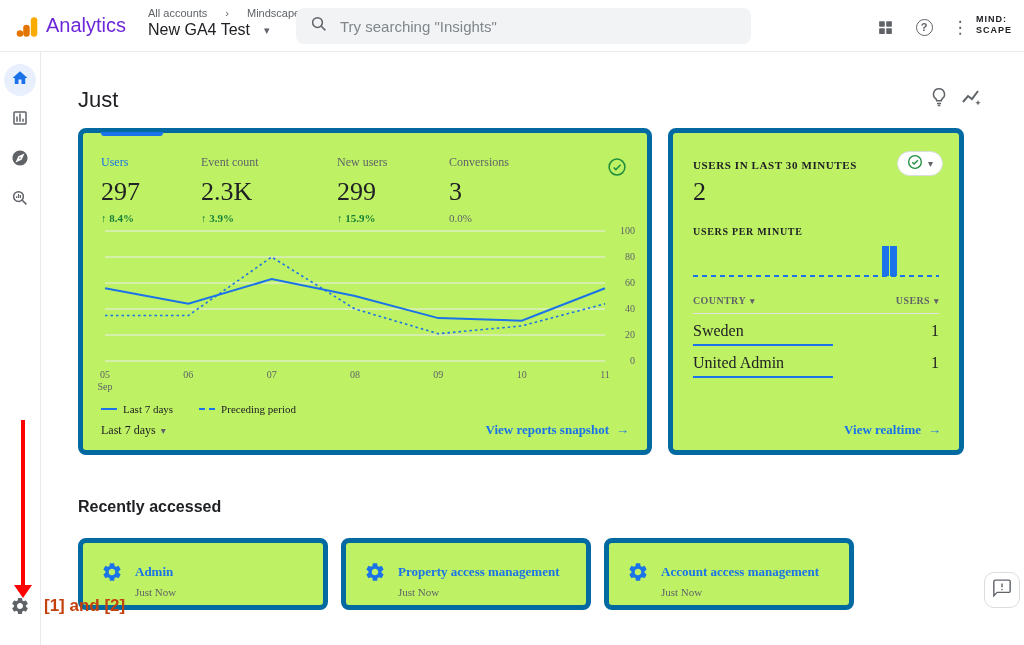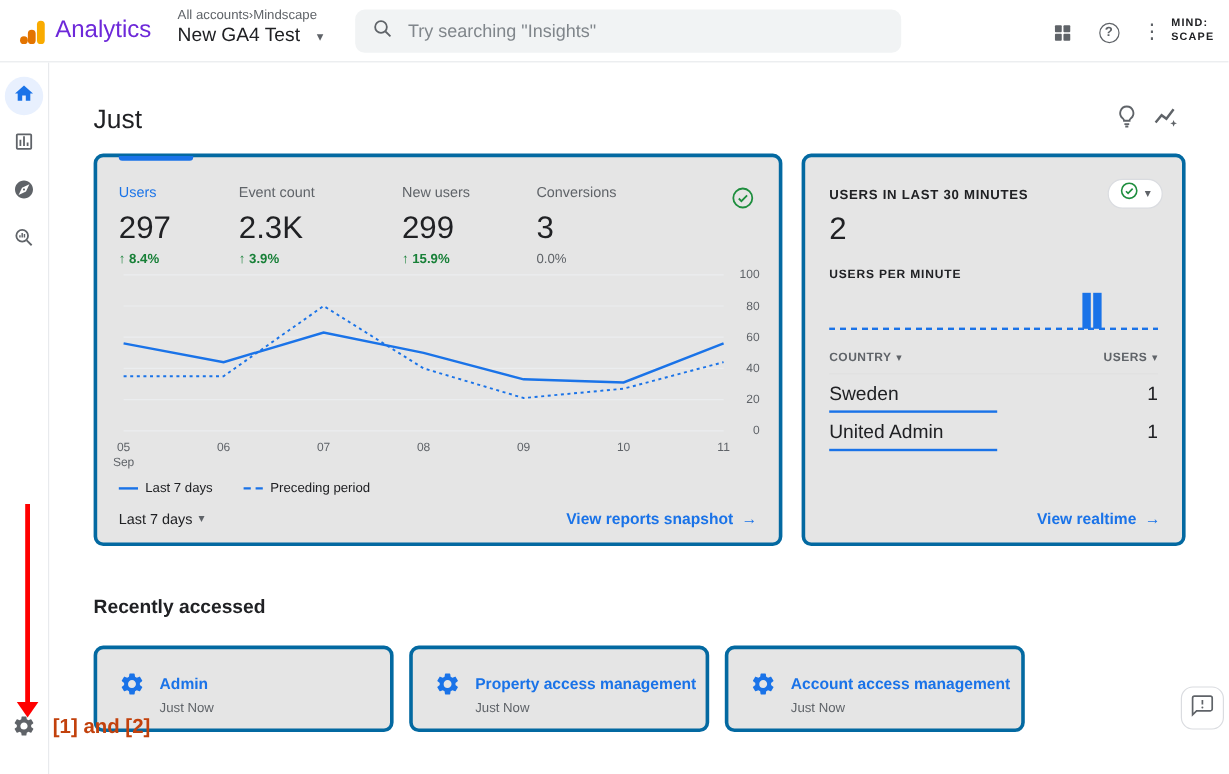--- a/index.html
+++ b/index.html
@@ -3,21 +3,21 @@
 <meta charset="utf-8">
 <style>
   * { box-sizing: border-box; margin: 0; padding: 0; }
   body { font-family: "Liberation Sans", "DejaVu Sans", sans-serif; background: #fff; }
   .stage { position: relative; width: 1024px; height: 645px; background: #fff; overflow: hidden; }
 
   
   .topbar { position: absolute; top: 0; left: 0; right: 0; height: 52px; background: #fff; border-bottom: 1px solid #e8eaed; z-index: 5; }
   .ga-logo { position: absolute; left: 14px; top: 14px; }
   .app-name { position: absolute; left: 46px; top: 14px; font-size: 20px; color: #6d28d9; }
-  .crumbs { position: absolute; left: 148px; top: 7px; font-size: 11px; color: #5f6368; display: flex; gap: 0; align-items: center; }
+  .crumbs { position: absolute; left: 148px; top: 7px; font-size: 11px; color: #5f6368; display: flex; gap: 18px; align-items: center; }
   .prop-selector { position: absolute; left: 148px; top: 21px; font-size: 16px; color: #202124; cursor: pointer; display: flex; gap: 14px; align-items: center; }
   .prop-selector .caret { font-size: 11px; color: #5f6368; }
   .search-pill { position: absolute; left: 296px; top: 8px; width: 455px; height: 36px; background: #f1f3f4; border-radius: 8px; display: flex; align-items: center; padding: 0 14px; }
   .search-pill input { flex: 1; border: none; outline: none; background: transparent; font-size: 15px; color: #202124; margin-left: 12px; font-family: inherit; }
   .search-pill input::placeholder { color: #80868b; }
   .tb-icon { position: absolute; top: 16px; width: 22px; height: 22px; display: flex; align-items: center; justify-content: center; cursor: pointer; }
   .help-circle { width: 17px; height: 17px; border: 1.7px solid #5f6368; border-radius: 50%; font-size: 11px; font-weight: bold; color: #5f6368; display: flex; align-items: center; justify-content: center; }
   .dots { font-size: 17px; color: #5f6368; }
   .org-logo { position: absolute; right: 12px; top: 14px; text-align: left; font-size: 9px; font-weight: bold; letter-spacing: 1px; color: #202124; line-height: 11px; }
 
@@ -25,42 +25,42 @@
   .sidebar { position: absolute; left: 0; top: 52px; width: 41px; bottom: 0; background: #fff; border-right: 1px solid #e8eaed; z-index: 4; }
   .nav-item { position: absolute; left: 11px; width: 18px; height: 18px; cursor: pointer; }
   .nav-home-wrap { position: absolute; left: 4px; top: 12px; width: 32px; height: 32px; border-radius: 50%; background: #e8f0fe; display: flex; align-items: center; justify-content: center; cursor: pointer; }
   .nav-admin { position: absolute; left: 10px; bottom: 25px; cursor: pointer; }
 
   
   .page-title { position: absolute; left: 78px; top: 87px; font-size: 22px; color: #202124; }
   .head-icon { position: absolute; top: 86px; width: 24px; height: 24px; cursor: pointer; }
 
   
-  .card { position: absolute; background: #e5e5e5; border: 3px solid #0369a1; border-radius: 8px; }
+  .card { position: absolute; background: #bef264; border: 5px solid #0369a1; border-radius: 8px; font-family: Liberation Serif, serif; }
   .overview-card { left: 78px; top: 128px; width: 574px; height: 327px; }
   .tab-indicator { position: absolute; left: 18px; top: -1px; width: 62px; height: 4px; background: #1a73e8; border-radius: 0 0 3px 3px; }
   .metric { position: absolute; top: 22px; cursor: pointer; }
   .metric .m-label { font-size: 12px; color: #5f6368; margin-bottom: 7px; }
   .metric.selected .m-label { color: #1a73e8; }
   .metric .m-value { font-size: 26px; color: #202124; }
   .metric .m-delta { font-size: 11px; font-weight: bold; color: #188038; margin-top: 5px; }
   .metric .m-delta.flat { color: #5f6368; font-weight: normal; }
   .check-badge { position: absolute; right: 20px; top: 24px; cursor: pointer; }
   .trend-chart { position: absolute; left: 12px; top: 82px; width: 552px; height: 178px; }
   .legend { position: absolute; left: 18px; top: 270px; display: flex; gap: 26px; align-items: center; font-size: 11px; color: #202124; }
   .legend-item { display: flex; gap: 6px; align-items: center; }
   .leg-solid { width: 16px; height: 0; border-top: 2px solid #1a73e8; }
   .leg-dashed { width: 16px; height: 0; border-top: 2px dashed #1a73e8; }
   .card-footer { position: absolute; left: 18px; right: 18px; bottom: 12px; display: flex; justify-content: space-between; align-items: center; }
   .period-btn { font-size: 12px; color: #202124; cursor: pointer; display: flex; gap: 5px; align-items: center; }
   .period-btn .caret { font-size: 10px; color: #5f6368; }
   .blue-link { font-size: 13px; font-weight: bold; color: #1a73e8; cursor: pointer; display: flex; gap: 7px; align-items: center; }
 
   
-  .realtime-card { left: 668px; top: 128px; width: 320px; height: 327px; }
+  .realtime-card { left: 668px; top: 128px; width: 296px; height: 327px; }
   .rt-title { position: absolute; left: 20px; top: 26px; font-size: 11px; font-weight: bold; letter-spacing: .6px; color: #202124; }
   .rt-pill { position: absolute; right: 16px; top: 18px; height: 25px; border: 1px solid #dadce0; border-radius: 14px; display: flex; align-items: center; gap: 5px; padding: 0 9px; cursor: pointer; background: #fff; }
   .rt-pill .caret { font-size: 10px; color: #5f6368; }
   .rt-value { position: absolute; left: 20px; top: 44px; font-size: 26px; color: #202124; }
   .rt-permin { position: absolute; left: 20px; top: 93px; font-size: 10px; font-weight: bold; letter-spacing: .7px; color: #202124; }
   .rt-chart { position: absolute; left: 20px; right: 20px; top: 110px; height: 36px; }
   .rt-slots { position: absolute; left: 0; right: 0; top: 0; bottom: 3px; display: flex; align-items: flex-end; }
   .rt-slot { flex: 1; display: flex; align-items: flex-end; justify-content: center; height: 100%; }
   .rt-bar { width: 7px; background: #1a73e8; }
   .rt-baseline { position: absolute; left: 0; right: 0; bottom: 2px; height: 2px;

